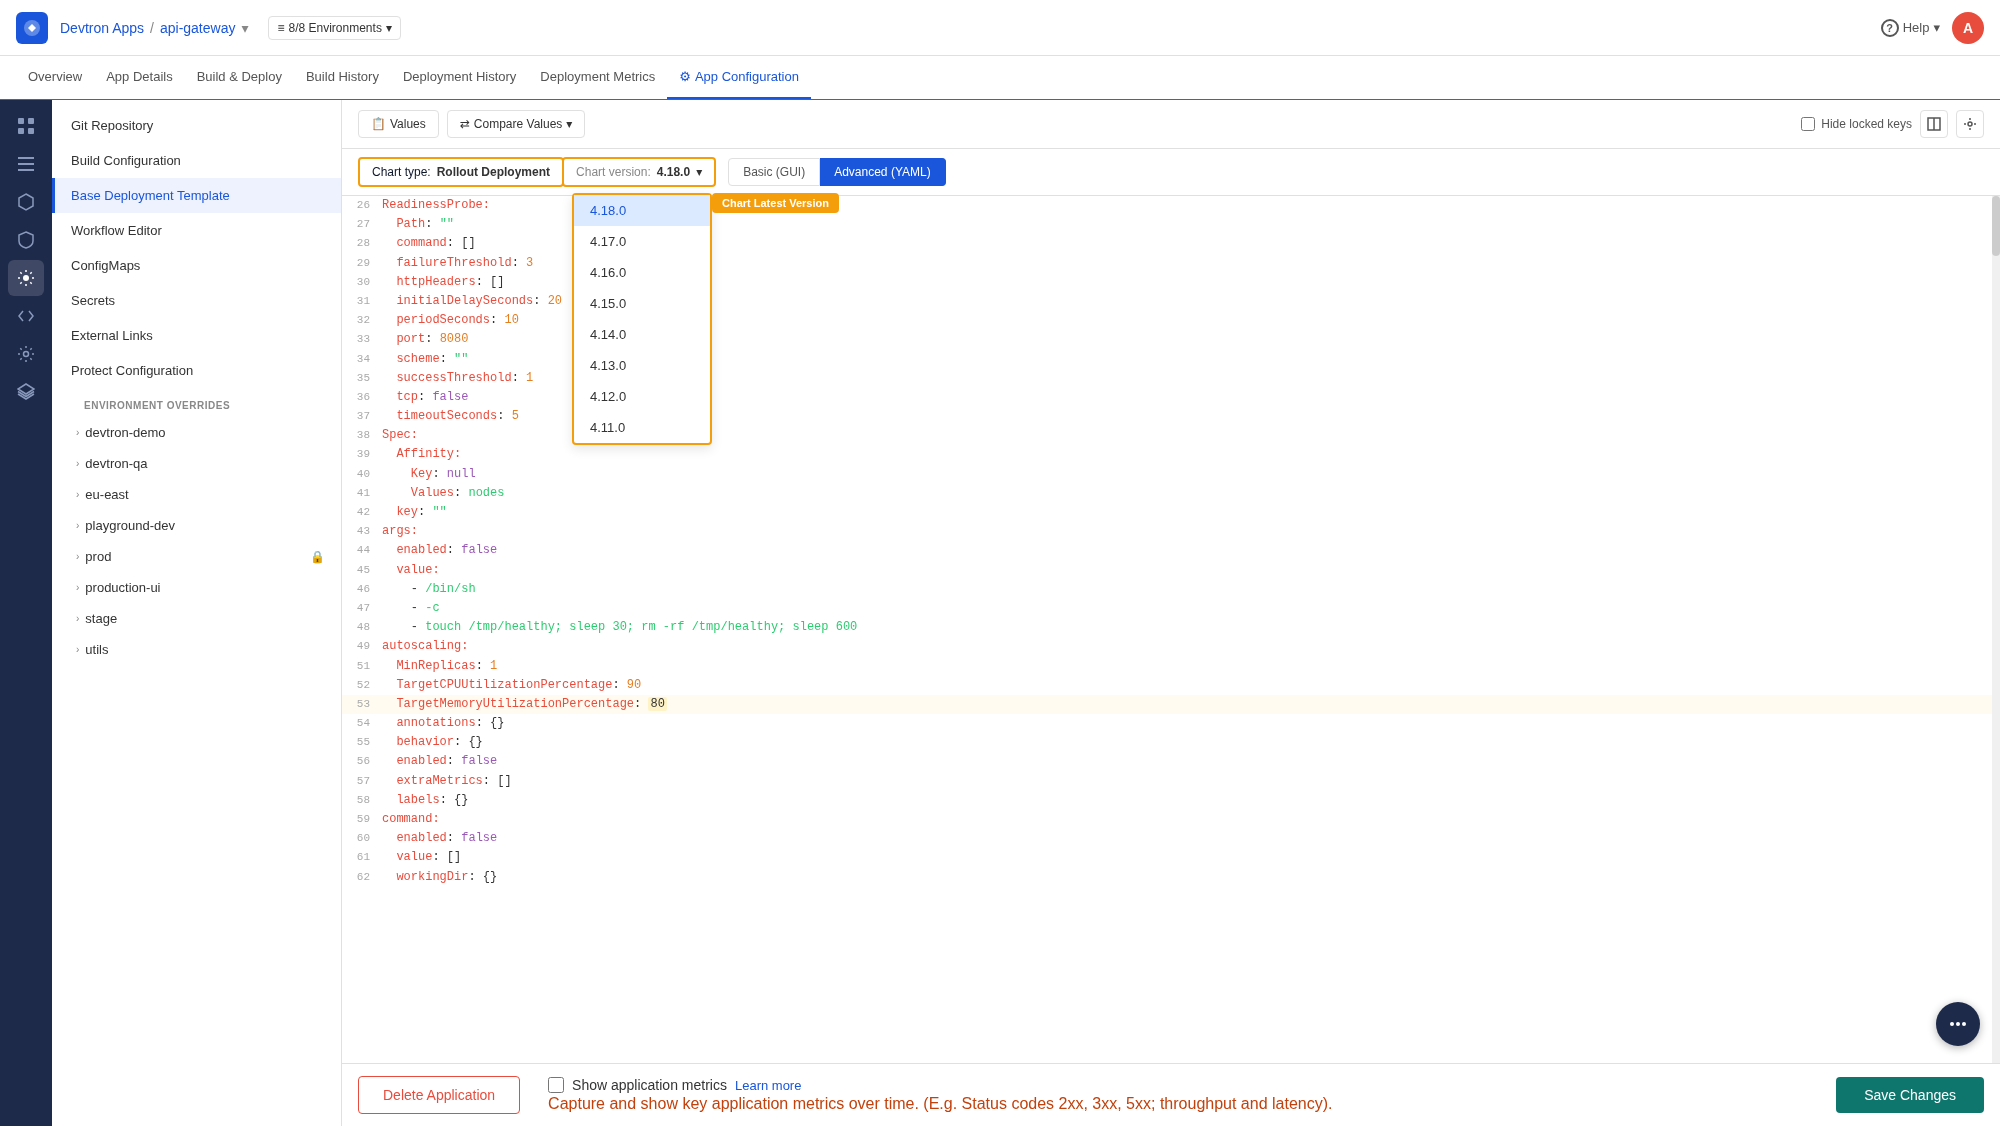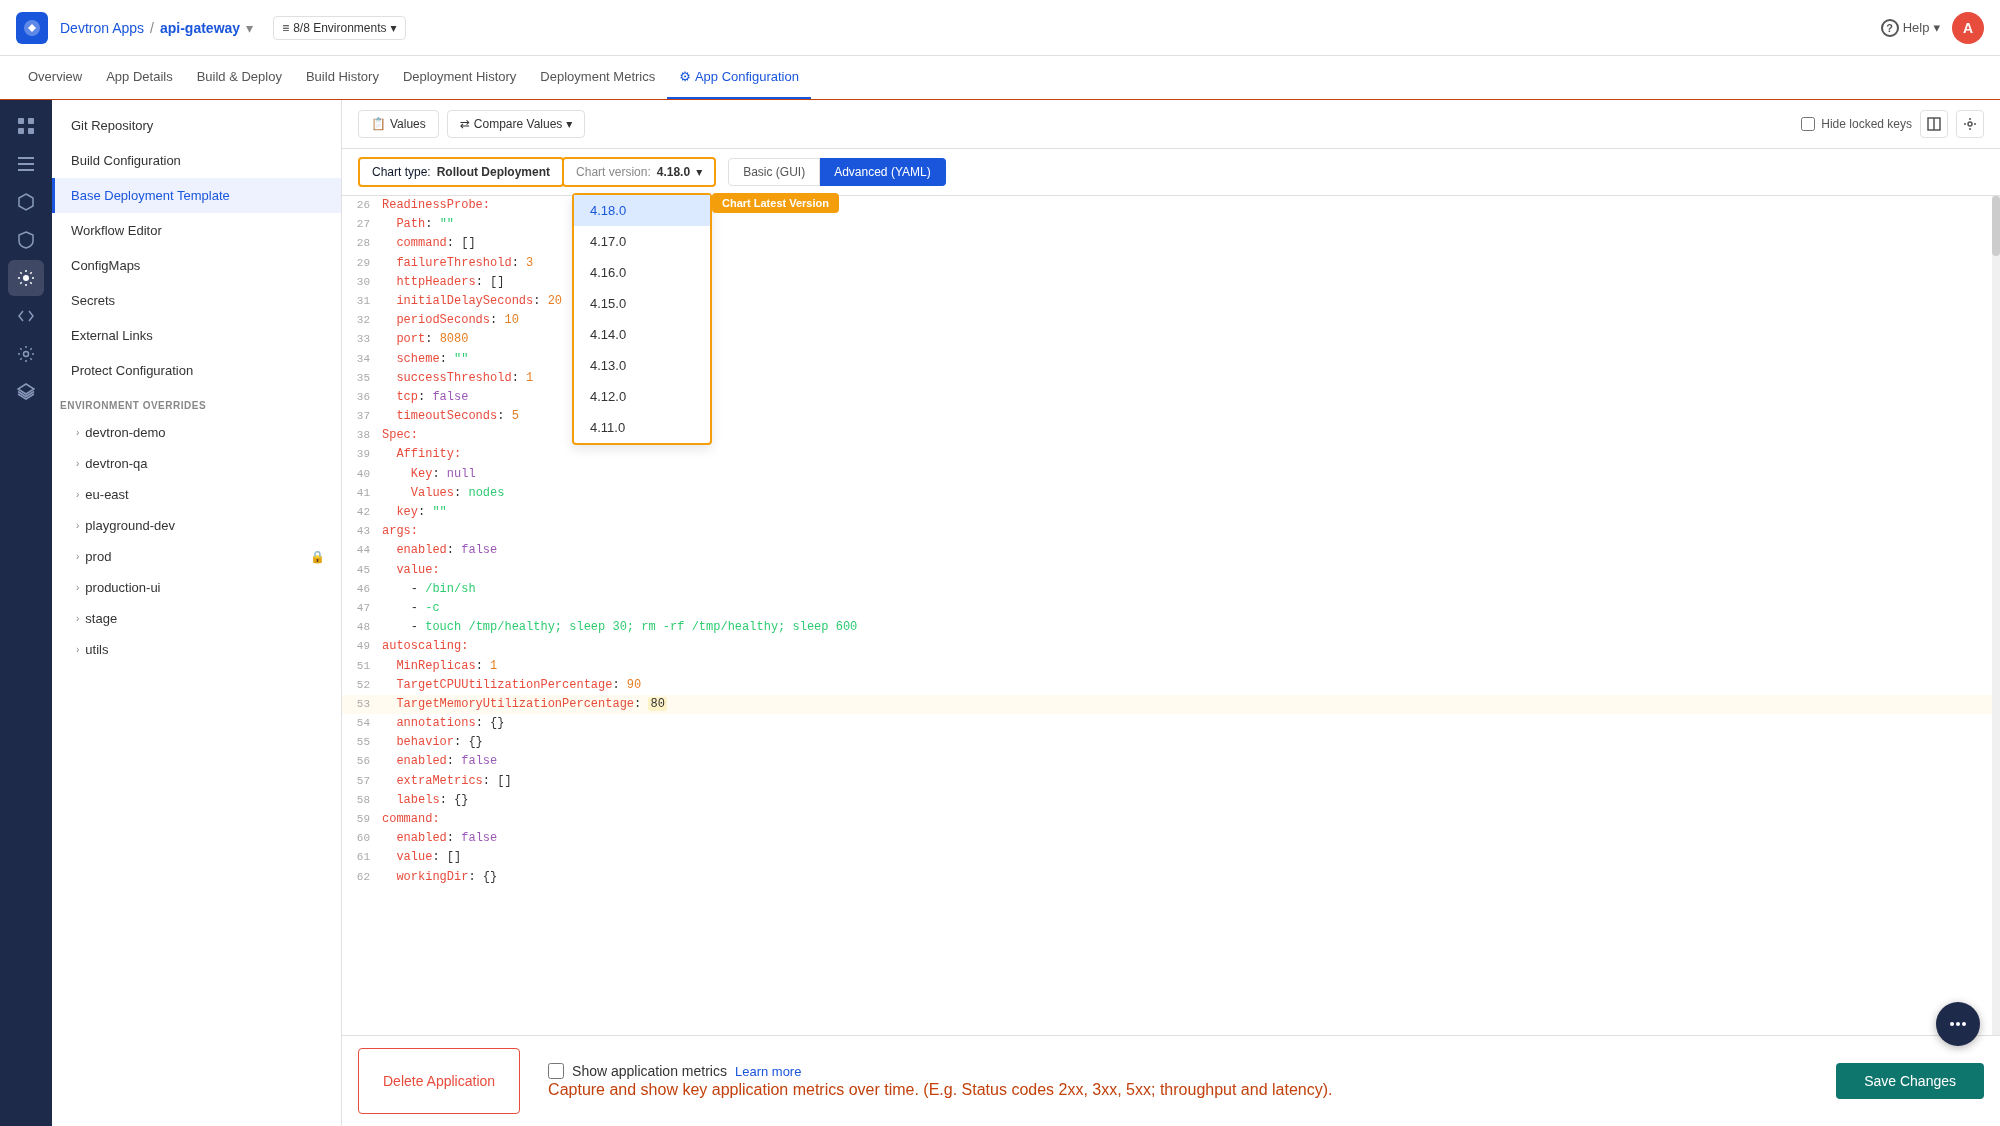--- a/index.html
+++ b/index.html
@@ -5,41 +5,41 @@
     * { box-sizing: border-box; margin: 0; padding: 0; }
     body { font-family: -apple-system, BlinkMacSystemFont, 'Segoe UI', sans-serif; font-size: 13px; background: #f5f6fa; color: #333; height: 1126px; overflow: hidden; display: flex; flex-direction: column; }
 
     
     .top-nav { background: #fff; border-bottom: 1px solid #e0e0e0; height: 56px; display: flex; align-items: center; padding: 0 16px; gap: 12px; flex-shrink: 0; }
     .logo { width: 32px; height: 32px; background: #1a56db; border-radius: 6px; display: flex; align-items: center; justify-content: center; }
     .logo svg { width: 20px; height: 20px; fill: white; }
     .breadcrumb { display: flex; align-items: center; gap: 6px; font-size: 14px; }
     .breadcrumb .app-name { color: #1a56db; font-weight: 500; cursor: pointer; }
     .breadcrumb .separator { color: #888; }
-    .breadcrumb .current { color: #1a56db; font-weight: 700; }
+    .breadcrumb .current { color: #1a56db; font-weight: 400; }
     .env-badge { display: flex; align-items: center; gap: 4px; border: 1px solid #e0e0e0; border-radius: 4px; padding: 4px 8px; font-size: 12px; cursor: pointer; margin-left: 8px; }
     .top-nav-right { margin-left: auto; display: flex; align-items: center; gap: 12px; }
     .help-btn { display: flex; align-items: center; gap: 4px; color: #555; cursor: pointer; font-size: 13px; }
     .avatar { width: 32px; height: 32px; background: #e74c3c; border-radius: 50%; display: flex; align-items: center; justify-content: center; color: white; font-weight: 600; font-size: 14px; cursor: pointer; }
 
     
     .sub-nav { background: #fff; border-bottom: 1px solid #c2410c; height: 44px; display: flex; align-items: stretch; padding: 0 16px; gap: 0; flex-shrink: 0; }
     .sub-nav-item { display: flex; align-items: center; padding: 0 12px; color: #555; cursor: pointer; font-size: 13px; border-bottom: 2px solid transparent; white-space: nowrap; }
     .sub-nav-item.active { color: #1a56db; border-bottom: 2px solid #1a56db; font-weight: 500; }
 
     
     .left-sidebar { width: 290px; background: #fff; border-right: 1px solid #e0e0e0; display: flex; flex-direction: column; flex-shrink: 0; overflow-y: auto; }
     .sidebar-icon-btn { width: 36px; height: 36px; border-radius: 6px; display: flex; align-items: center; justify-content: center; cursor: pointer; color: #8899bb; transition: background 0.15s; }
     .sidebar-icon-btn.active { background: rgba(255,255,255,0.15); color: #fff; }
 
     
     .sidebar-nav { flex: 1; padding: 8px 0; }
     .sidebar-nav-item { display: flex; align-items: flex-end; padding: 10px 16px; color: #333; cursor: pointer; font-size: 13px; border-left: 3px solid transparent; }
     .sidebar-nav-item.active { background: #eef2ff; color: #1a56db; border-left: 3px solid #1a56db; font-weight: 500; }
-    .sidebar-section-label { padding: 12px 8px 6px; font-size: 10px; font-weight: 700; color: #888; text-transform: uppercase; letter-spacing: 0.5px; }
+    .sidebar-section-label { padding: 12px 32px 6px; font-size: 10px; font-weight: 700; color: #888; text-transform: uppercase; letter-spacing: 0.5px; }
     .env-item { display: flex; align-items: center; padding: 8px 16px 8px 24px; color: #333; cursor: pointer; font-size: 13px; gap: 6px; }
     .env-item .chevron { color: #888; font-size: 10px; }
     .env-item .lock-icon { color: #f59e0b; margin-left: auto; }
 
     
     .content-area { flex: 1; display: flex; flex-direction: column; overflow: hidden; background: #fff; }
 
     
     .toolbar { display: flex; align-items: center; padding: 10px 16px; border-bottom: 1px solid #e0e0e0; gap: 8px; background: #fff; flex-shrink: 0; }
     .toolbar-btn { display: flex; align-items: center; gap: 4px; padding: 6px 12px; border: 1px solid #e0e0e0; border-radius: 4px; background: #fff; cursor: pointer; font-size: 12px; color: #333; }
@@ -81,21 +81,21 @@
     .val-arr { color: #333; }
     .highlight-line { background: #fffbf0; }
     .highlight-val { background: #fef3c7; padding: 0 2px; border-radius: 2px; }
 
     
     .scroll-indicator { width: 8px; background: #f0f0f0; position: relative; flex-shrink: 0; }
     .scroll-thumb { position: absolute; top: 0; width: 100%; background: #ccc; border-radius: 4px; height: 60px; }
 
     
     .bottom-bar { background: #fff; border-top: 1px solid #e0e0e0; padding: 12px 16px; display: flex; align-items: center; flex-shrink: 0; gap: 12px; }
-    .delete-btn { padding: 24px 24px; border: 1px solid #e74c3c; border-radius: 4px; background: #fff; color: #e74c3c; font-size: 14px; font-weight: 500; cursor: pointer; }
+    .delete-btn { padding: 10px 24px; border: 1px solid #e74c3c; border-radius: 4px; background: #fff; color: #e74c3c; font-size: 14px; font-weight: 500; cursor: pointer; }
     .save-btn { margin-left: auto; padding: 10px 28px; background: #0f766e; color: #fff; border: none; border-radius: 4px; font-size: 14px; font-weight: 500; cursor: pointer; }
     .metrics-section { display: flex; flex-direction: column; gap: 2px; flex: 1; margin-left: 16px; }
     .metrics-row { display: flex; align-items: center; gap: 8px; }
     .metrics-checkbox { width: 16px; height: 16px; cursor: pointer; }
     .metrics-label { font-size: 14px; font-weight: 500; color: #333; }
     .metrics-link { color: #1a56db; font-size: 13px; cursor: pointer; text-decoration: none; }
     .metrics-desc { font-size: 16px; color: #c2410c; }
 
     
     .fab { position: fixed; bottom: 80px; right: 20px; width: 44px; height: 44px; background: #1e2a4a; border-radius: 50%; display: flex; align-items: center; justify-content: center; cursor: pointer; color: #fff; font-size: 18px; box-shadow: 0 2px 8px rgba(0,0,0,0.3); z-index: 200; }

